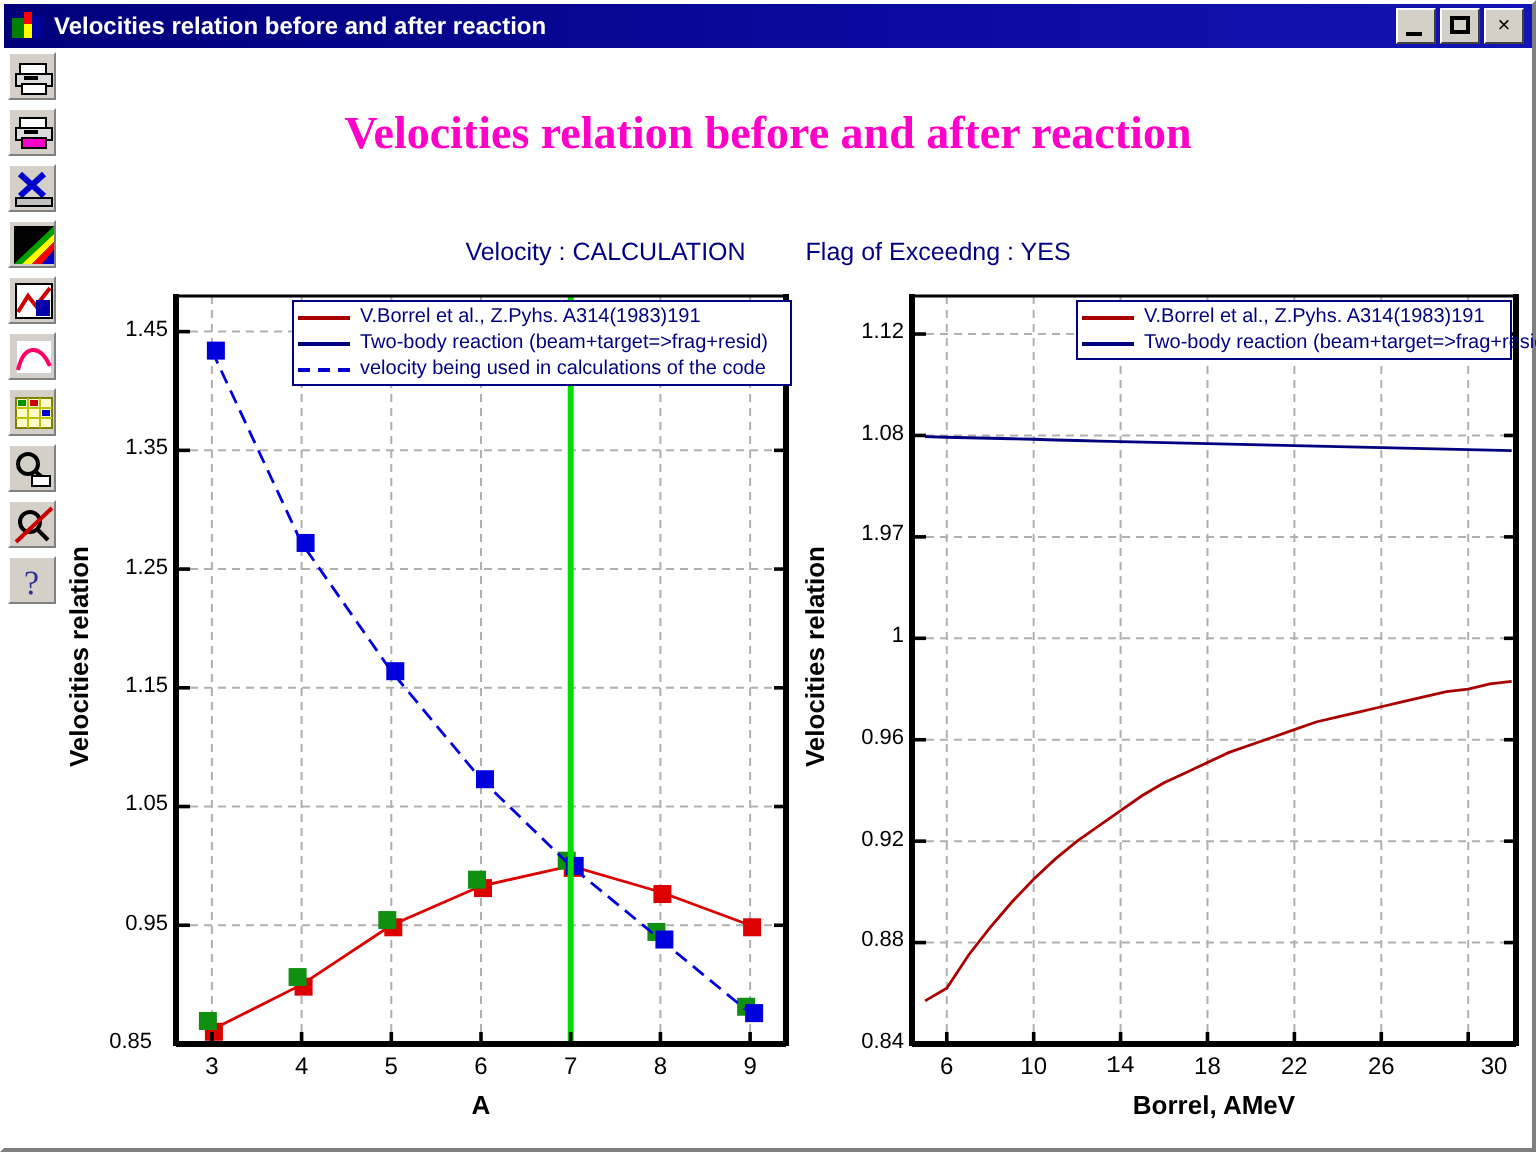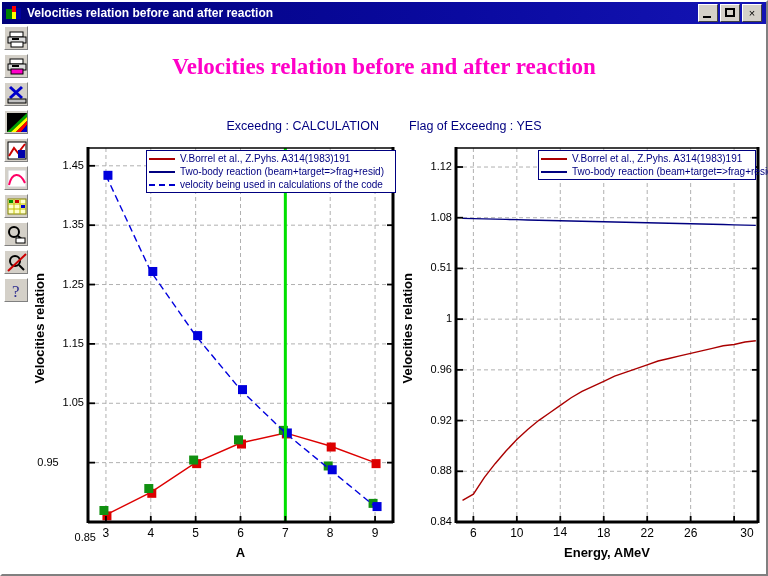--- a/index.html
+++ b/index.html
@@ -208,21 +208,21 @@
           <text x="6" y="17" font-family="Liberation Serif, serif" font-size="17" fill="#303090">?</text>
         </svg>
       </div>
     </div>
 
     <div class="maintitle">Velocities relation before and after reaction</div>
 
 
 
     <div class="subline sub3">
-      <span>Exceedng : CALCULATION</span><span class="gap"></span><span>Flag of Exceedng : YES</span>
+      <span>Velocity : CALCULATION</span><span class="gap"></span><span>Flag of Exceedng : YES</span>
     </div>
 
     <div id="left-plot-wrap" class="plotwrap" style="left: 28px; top: 100px; width: 370px; height: 448px;">
         <svg width="370" height="448" style="position: absolute; left: 0px; top: 0px;">
           <rect x="58" y="24" width="305" height="374" fill="#ffffff"></rect>
           <line x1="75.94117647058823" x2="75.94117647058823" y1="24" y2="398" stroke="#b0b0b0" stroke-width="1" stroke-dasharray="4,3"></line>
           <line x1="120.79411764705881" x2="120.79411764705881" y1="24" y2="398" stroke="#b0b0b0" stroke-width="1" stroke-dasharray="4,3"></line>
           <line x1="165.6470588235294" x2="165.6470588235294" y1="24" y2="398" stroke="#b0b0b0" stroke-width="1" stroke-dasharray="4,3"></line>
           <line x1="210.49999999999997" x2="210.49999999999997" y1="24" y2="398" stroke="#b0b0b0" stroke-width="1" stroke-dasharray="4,3"></line>
           <line x1="255.3529411764706" x2="255.3529411764706" y1="24" y2="398" stroke="#b0b0b0" stroke-width="1" stroke-dasharray="4,3"></line>
@@ -277,22 +277,22 @@
           <line x1="59" y1="41.80952380952385" x2="65" y2="41.80952380952385" stroke="#000" stroke-width="1.8"></line>
           <line x1="357" y1="41.80952380952385" x2="362" y2="41.80952380952385" stroke="#000" stroke-width="1.8"></line>
           <line x1="75.94117647058823" y1="397" x2="75.94117647058823" y2="392" stroke="#000" stroke-width="1.8"></line>
           <line x1="120.79411764705881" y1="397" x2="120.79411764705881" y2="392" stroke="#000" stroke-width="1.8"></line>
           <line x1="165.6470588235294" y1="397" x2="165.6470588235294" y2="392" stroke="#000" stroke-width="1.8"></line>
           <line x1="210.49999999999997" y1="397" x2="210.49999999999997" y2="392" stroke="#000" stroke-width="1.8"></line>
           <line x1="255.3529411764706" y1="397" x2="255.3529411764706" y2="392" stroke="#000" stroke-width="1.8"></line>
           <line x1="300.20588235294116" y1="397" x2="300.20588235294116" y2="392" stroke="#000" stroke-width="1.8"></line>
           <line x1="345.05882352941177" y1="397" x2="345.05882352941177" y2="392" stroke="#000" stroke-width="1.8"></line>
         </svg>
-        <div class="ytick" style="right: 304px; top: 391px; width: 40px; margin-top: 16px;">0.85</div>
-        <div class="ytick" style="right: 332px; top: 331.635px; width: 40px; text-align: center;">0.95</div>
+        <div class="ytick" style="right: 324px; top: 391px; width: 40px;">0.85</div>
+        <div class="ytick" style="right: 316px; top: 331.635px; width: 40px;">0.95</div>
         <div class="ytick" style="right: 316px; top: 272.27px; width: 40px;">1.05</div>
         <div class="ytick" style="right: 316px; top: 212.905px; width: 40px;">1.15</div>
         <div class="ytick" style="right: 316px; top: 153.54px; width: 40px;">1.25</div>
         <div class="ytick" style="right: 316px; top: 94.1746px; width: 40px;">1.35</div>
         <div class="ytick" style="right: 316px; top: 34.8095px; width: 40px;">1.45</div>
         <div class="xtick" style="left: 60.9412px; top: 402px; width: 30px;">3</div>
         <div class="xtick" style="left: 105.794px; top: 402px; width: 30px;">4</div>
         <div class="xtick" style="left: 150.647px; top: 402px; width: 30px;">5</div>
         <div class="xtick" style="left: 195.5px; top: 402px; width: 30px;">6</div>
         <div class="xtick" style="left: 240.353px; top: 402px; width: 30px;">7</div>
@@ -366,32 +366,32 @@
           <line x1="205.7410071942446" y1="397" x2="205.7410071942446" y2="392" stroke="#000" stroke-width="1.8"></line>
           <line x1="249.19424460431654" y1="397" x2="249.19424460431654" y2="392" stroke="#000" stroke-width="1.8"></line>
           <line x1="292.64748201438846" y1="397" x2="292.64748201438846" y2="392" stroke="#000" stroke-width="1.8"></line>
           <line x1="336.1007194244604" y1="397" x2="336.1007194244604" y2="392" stroke="#000" stroke-width="1.8"></line>
         </svg>
         <div class="ytick" style="right: 314px; top: 391px; width: 40px;">0.84</div>
         <div class="ytick" style="right: 314px; top: 340.288px; width: 40px;">0.88</div>
         <div class="ytick" style="right: 314px; top: 289.576px; width: 40px;">0.92</div>
         <div class="ytick" style="right: 314px; top: 238.864px; width: 40px;">0.96</div>
         <div class="ytick" style="right: 314px; top: 188.153px; width: 40px;">1</div>
-        <div class="ytick" style="right: 314px; top: 137.441px; width: 40px;">0.51</div>
+        <div class="ytick" style="right: 314px; top: 137.441px; width: 40px;">1.97</div>
         <div class="ytick" style="right: 314px; top: 86.7288px; width: 40px;">1.08</div>
         <div class="ytick" style="right: 314px; top: 36.0169px; width: 40px;">1.12</div>
         <div class="xtick" style="left: 60.3813px; top: 402px; width: 30px;">6</div>
         <div class="xtick" style="left: 103.835px; top: 402px; width: 30px;">10</div>
         <div class="xtick" style="left: 147.288px; top: 402px; width: 30px; font-family: Liberation Mono, monospace;">14</div>
         <div class="xtick" style="left: 190.741px; top: 402px; width: 30px;">18</div>
         <div class="xtick" style="left: 234.194px; top: 402px; width: 30px;">22</div>
         <div class="xtick" style="left: 277.647px; top: 402px; width: 30px;">26</div>
         <div class="xtick" style="left: 334px; top: 402px; width: 30px;">30</div>
         <div class="ylabel" style="left: 2px; top: 149px;">Velocities relation</div>
-        <div class="xlabel" style="left: 58px; width: 302px; top: 421px;">Energy, AMeV</div>
+        <div class="xlabel" style="left: 58px; width: 302px; top: 421px;">Borrel, AMeV</div>
         <div class="legendbox" style="left: 140px; top: 26px; width: 218px;">
           <div class="legrow">
             <span class="legline">
               <i style="border-top-color: rgb(170, 0, 0); border-top-style: solid;"></i>
             </span>
             <span class="legtxt">V.Borrel et al., Z.Pyhs. A314(1983)191</span>
           </div>
           <div class="legrow">
             <span class="legline">
               <i style="border-top-color: rgb(0, 0, 128); border-top-style: solid;"></i>

